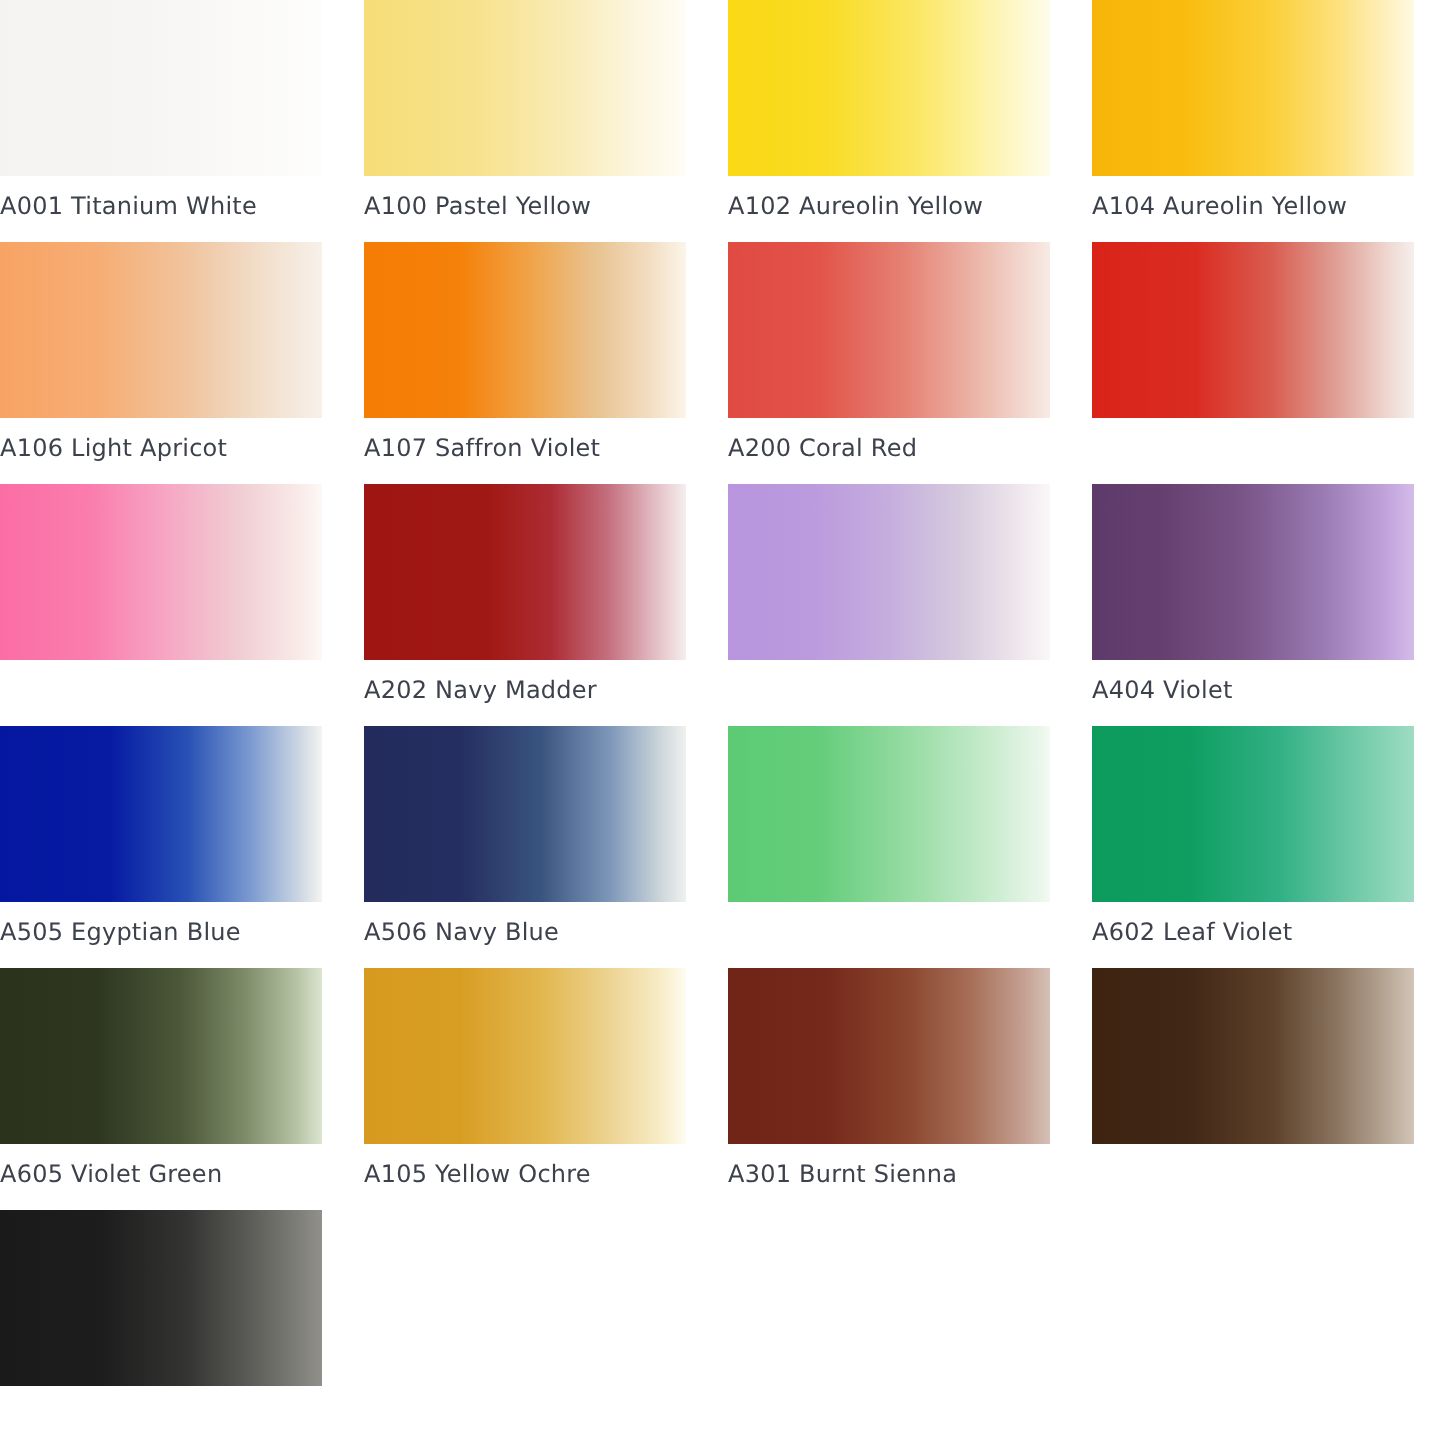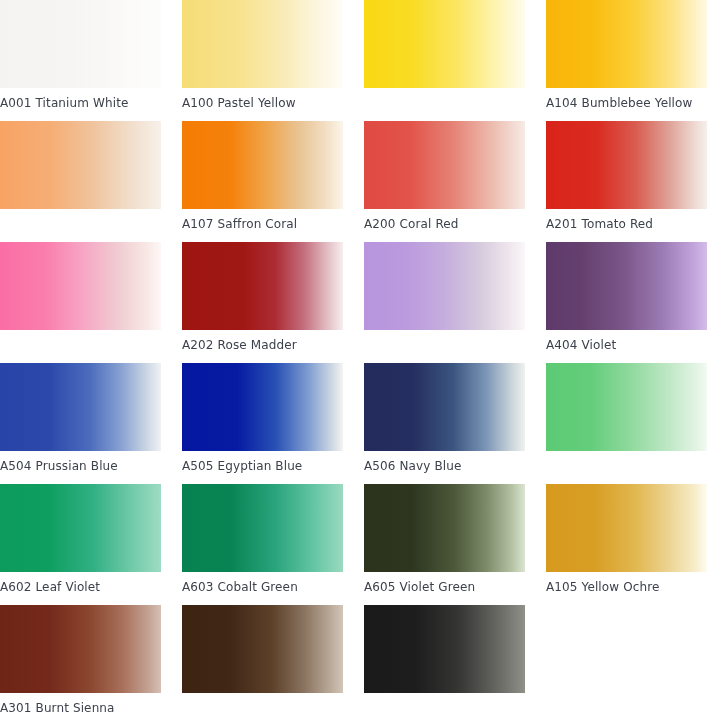--- a/index.html
+++ b/index.html
@@ -55,76 +55,69 @@
     <div class="swatch-cell">
       <div class="swatch-chip" style="background: linear-gradient(to right, rgb(244, 243, 241) 0%, rgb(246, 245, 243) 45%, rgb(250, 249, 248) 72%, rgb(253, 253, 252) 100%);"></div>
       <span class="swatch-label">A001 Titanium White</span>
     </div>
     <div class="swatch-cell">
       <div class="swatch-chip" style="background: linear-gradient(to right, rgb(246, 221, 119) 0%, rgb(247, 226, 140) 34%, rgb(249, 235, 181) 62%, rgb(252, 246, 224) 85%, rgb(254, 253, 247) 100%);"></div>
       <span class="swatch-label">A100 Pastel Yellow</span>
     </div>
     <div class="swatch-cell">
       <div class="swatch-chip" style="background: linear-gradient(to right, rgb(249, 217, 20) 0%, rgb(249, 220, 36) 30%, rgb(251, 230, 98) 58%, rgb(253, 243, 171) 80%, rgb(254, 252, 237) 100%);"></div>
+      <span class="swatch-label">A102 Aureolin Yellow</span>
     </div>
     <div class="swatch-cell">
       <div class="swatch-chip" style="background: linear-gradient(to right, rgb(248, 181, 9) 0%, rgb(249, 188, 14) 28%, rgb(251, 207, 56) 55%, rgb(252, 224, 124) 76%, rgb(254, 243, 201) 94%, rgb(254, 250, 226) 100%);"></div>
-      <span class="swatch-label">A104 Bumblebee Yellow</span>
+      <span class="swatch-label">A104 Aureolin Yellow</span>
     </div>
     <div class="swatch-cell">
       <div class="swatch-chip" style="background: linear-gradient(to right, rgb(248, 163, 100) 0%, rgb(246, 174, 118) 32%, rgb(240, 196, 158) 58%, rgb(241, 221, 201) 80%, rgb(247, 241, 234) 100%);"></div>
+      <span class="swatch-label">A106 Light Apricot</span>
     </div>
     <div class="swatch-cell">
       <div class="swatch-chip" style="background: linear-gradient(to right, rgb(245, 124, 5) 0%, rgb(245, 129, 10) 30%, rgb(240, 164, 74) 52%, rgb(232, 195, 145) 72%, rgb(242, 220, 192) 88%, rgb(251, 245, 234) 100%);"></div>
-      <span class="swatch-label">A107 Saffron Coral</span>
+      <span class="swatch-label">A107 Saffron Violet</span>
     </div>
     <div class="swatch-cell">
       <div class="swatch-chip" style="background: linear-gradient(to right, rgb(224, 74, 66) 0%, rgb(226, 83, 73) 28%, rgb(229, 130, 117) 55%, rgb(236, 184, 171) 78%, rgb(246, 235, 229) 100%);"></div>
       <span class="swatch-label">A200 Coral Red</span>
     </div>
     <div class="swatch-cell">
       <div class="swatch-chip" style="background: linear-gradient(to right, rgb(217, 35, 25) 0%, rgb(218, 44, 33) 32%, rgb(217, 93, 81) 56%, rgb(223, 160, 150) 76%, rgb(238, 216, 209) 92%, rgb(245, 239, 236) 100%);"></div>
-      <span class="swatch-label">A201 Tomato Red</span>
     </div>
     <div class="swatch-cell">
       <div class="swatch-chip" style="background: linear-gradient(to right, rgb(250, 110, 165) 0%, rgb(250, 125, 173) 28%, rgb(246, 167, 196) 52%, rgb(240, 205, 211) 74%, rgb(248, 233, 230) 92%, rgb(253, 248, 246) 100%);"></div>
     </div>
     <div class="swatch-cell">
       <div class="swatch-chip" style="background: linear-gradient(to right, rgb(158, 21, 18) 0%, rgb(160, 24, 19) 38%, rgb(173, 44, 52) 58%, rgb(196, 112, 127) 76%, rgb(226, 188, 194) 90%, rgb(246, 238, 239) 100%);"></div>
-      <span class="swatch-label">A202 Rose Madder</span>
+      <span class="swatch-label">A202 Navy Madder</span>
     </div>
     <div class="swatch-cell">
       <div class="swatch-chip" style="background: linear-gradient(to right, rgb(184, 149, 221) 0%, rgb(187, 154, 222) 26%, rgb(197, 174, 221) 50%, rgb(214, 202, 222) 72%, rgb(238, 230, 236) 90%, rgb(250, 247, 249) 100%);"></div>
     </div>
     <div class="swatch-cell">
       <div class="swatch-chip" style="background: linear-gradient(to right, rgb(94, 58, 107) 0%, rgb(101, 64, 111) 22%, rgb(122, 86, 137) 48%, rgb(155, 123, 179) 72%, rgb(191, 160, 217) 90%, rgb(211, 188, 233) 100%);"></div>
       <span class="swatch-label">A404 Violet</span>
-    </div>
-    <div class="swatch-cell">
-      <div class="swatch-chip" style="background: linear-gradient(to right, rgb(40, 68, 168) 0%, rgb(43, 72, 170) 30%, rgb(76, 109, 189) 56%, rgb(139, 164, 211) 76%, rgb(207, 217, 229) 92%, rgb(240, 242, 244) 100%);"></div>
-      <span class="swatch-label">A504 Prussian Blue</span>
     </div>
     <div class="swatch-cell">
       <div class="swatch-chip" style="background: linear-gradient(to right, rgb(5, 23, 160) 0%, rgb(6, 26, 162) 34%, rgb(39, 80, 180) 58%, rgb(125, 155, 208) 78%, rgb(210, 219, 228) 94%, rgb(244, 244, 242) 100%);"></div>
       <span class="swatch-label">A505 Egyptian Blue</span>
     </div>
     <div class="swatch-cell">
       <div class="swatch-chip" style="background: linear-gradient(to right, rgb(34, 43, 92) 0%, rgb(37, 46, 96) 30%, rgb(58, 84, 128) 55%, rgb(124, 150, 184) 76%, rgb(204, 214, 218) 92%, rgb(239, 241, 239) 100%);"></div>
       <span class="swatch-label">A506 Navy Blue</span>
     </div>
     <div class="swatch-cell">
       <div class="swatch-chip" style="background: linear-gradient(to right, rgb(92, 203, 116) 0%, rgb(100, 205, 123) 28%, rgb(147, 218, 160) 54%, rgb(194, 233, 200) 78%, rgb(232, 246, 233) 96%, rgb(243, 250, 242) 100%);"></div>
     </div>
     <div class="swatch-cell">
       <div class="swatch-chip" style="background: linear-gradient(to right, rgb(12, 155, 92) 0%, rgb(14, 158, 96) 30%, rgb(50, 176, 133) 58%, rgb(108, 200, 166) 80%, rgb(158, 220, 195) 100%);"></div>
       <span class="swatch-label">A602 Leaf Violet</span>
-    </div>
-    <div class="swatch-cell">
-      <div class="swatch-chip" style="background: linear-gradient(to right, rgb(7, 129, 79) 0%, rgb(8, 132, 84) 30%, rgb(42, 164, 124) 58%, rgb(100, 197, 164) 82%, rgb(155, 218, 193) 100%);"></div>
-      <span class="swatch-label">A603 Cobalt Green</span>
     </div>
     <div class="swatch-cell">
       <div class="swatch-chip" style="background: linear-gradient(to right, rgb(43, 51, 29) 0%, rgb(46, 54, 32) 30%, rgb(76, 88, 57) 56%, rgb(125, 139, 105) 76%, rgb(181, 195, 164) 92%, rgb(219, 229, 210) 100%);"></div>
       <span class="swatch-label">A605 Violet Green</span>
     </div>
     <div class="swatch-cell">
       <div class="swatch-chip" style="background: linear-gradient(to right, rgb(214, 154, 30) 0%, rgb(216, 158, 36) 30%, rgb(226, 184, 81) 56%, rgb(236, 211, 146) 76%, rgb(247, 236, 199) 92%, rgb(254, 252, 240) 100%);"></div>
       <span class="swatch-label">A105 Yellow Ochre</span>
     </div>
     <div class="swatch-cell">

